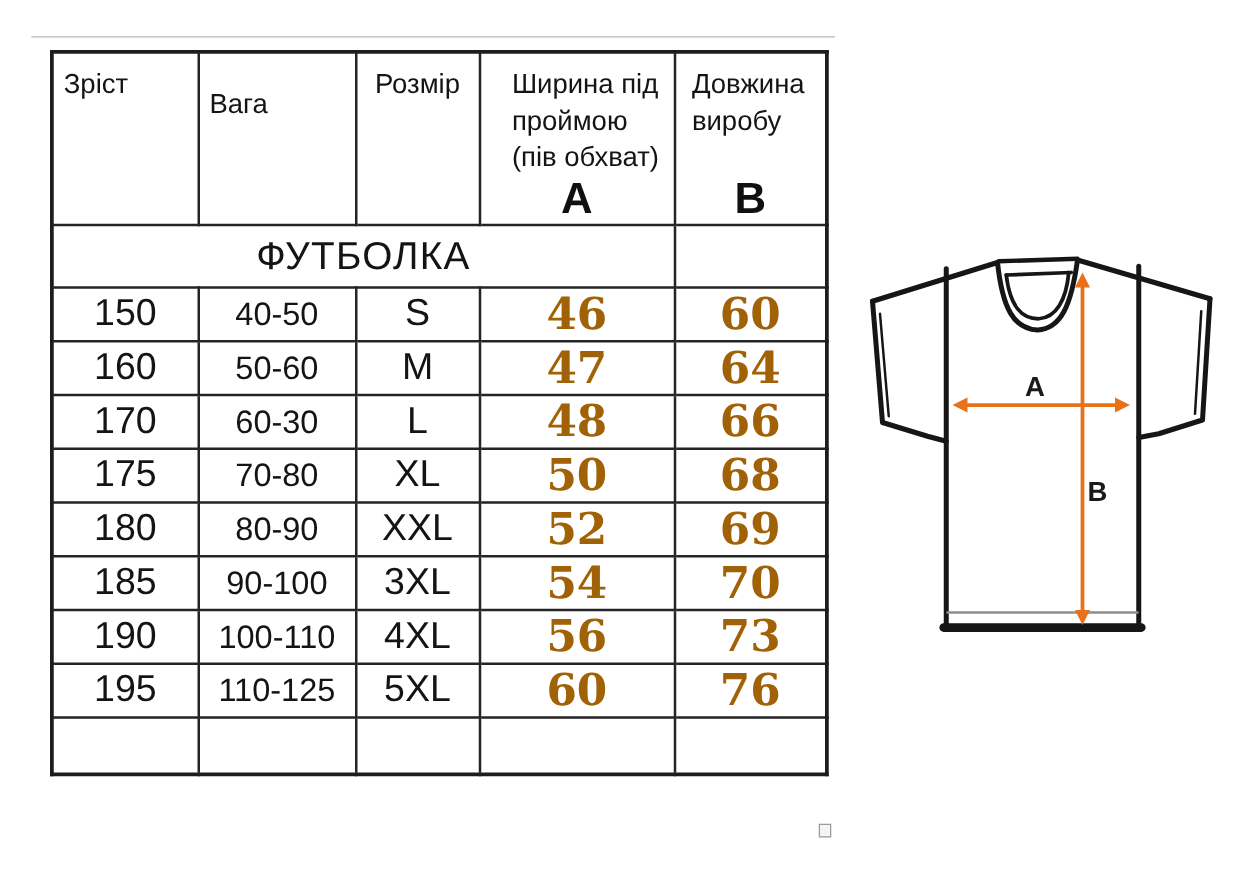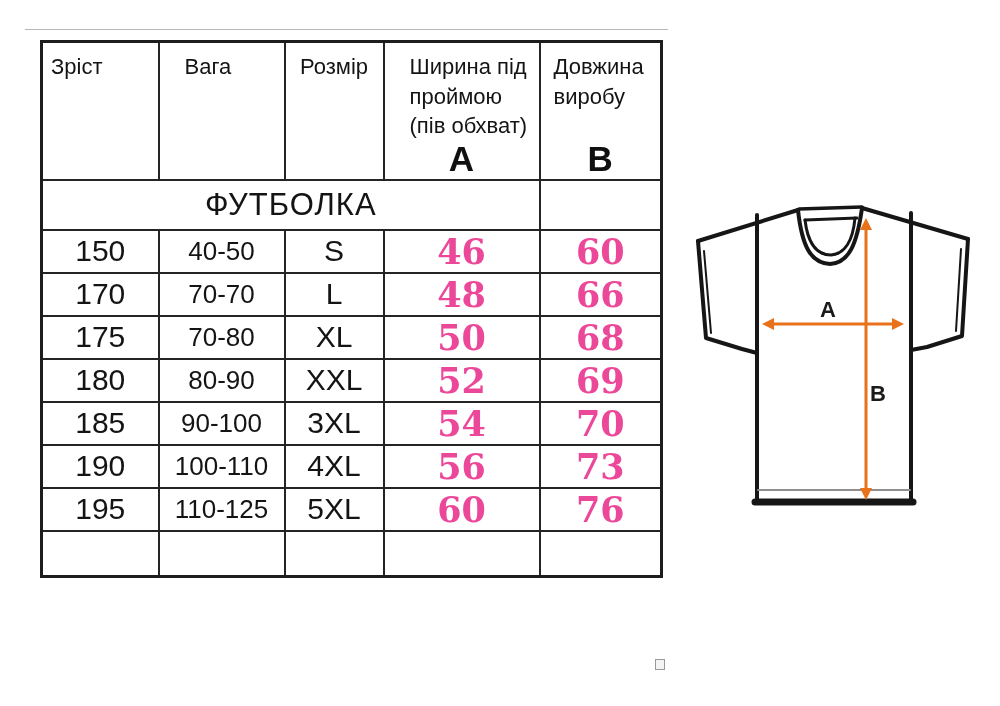--- a/index.html
+++ b/index.html
@@ -19,34 +19,34 @@
   }
   .size-table td { border:2px solid #242424; position:relative; padding:0; text-align:center; vertical-align:middle; overflow:hidden; }
 
   tr.r-header   { height:138px; }
   tr.r-group    { height:50px;  }
   tr.r-data     { height:32px;  }
   tr.r-empty    { height:46px;  }
 
   .size-table td.hdr { vertical-align:top; text-align:left; font-size:22px; line-height:1.35; padding-top:9px; }
   td.hdr .pad1 { padding-left:8px; }
-  td.hdr .pad2 { padding-left:25px; }
+  td.hdr .pad2 { padding-left:8px;margin-top:16px; }
   td.hdr .pad3 { text-align:center; display:block; }
   td.hdr .pad4 { padding-left:25px; }
   td.hdr .pad5 { padding-left:13px; }
   td.hdr .letter {
     position:absolute; bottom:1px; left:0; right:0; text-align:center;
     font-weight:700; font-size:35px; line-height:1.05; color:#101010;
   }
 
   td.cell-group  { font-size:31px; letter-spacing:1px; }
   td.cell-height { font-size:30px; }
   td.cell-weight { font-size:26px; }
   td.cell-size   { font-size:30px; }
-  td.cell-num    { font-family:"DejaVu Serif", serif; font-weight:700; font-size:35px; color:#ec4899; }
+  td.cell-num    { font-family:"DejaVu Serif", serif; font-weight:700; font-size:35px; color:#a16207; }
 
   
   .corner-artifact {
     position:absolute; left:655px; top:659px; width:8px; height:9px;
     border:1px solid #9a9a9a; background:#f4f4f4;
   }
 
   
   .shirt-diagram { position:absolute; left:690px; top:195px; width:290px; height:320px; }
   .shirt-diagram svg { display:block; }
@@ -96,22 +96,29 @@
     </tr>
 
     <tr class="r-data">
       <td class="cell-height">150</td>
       <td class="cell-weight">40-50</td>
       <td class="cell-size">S</td>
       <td class="cell-num">46</td>
       <td class="cell-num">60</td>
     </tr>
     <tr class="r-data">
+      <td class="cell-height">160</td>
+      <td class="cell-weight">50-60</td>
+      <td class="cell-size">M</td>
+      <td class="cell-num">47</td>
+      <td class="cell-num">64</td>
+    </tr>
+    <tr class="r-data">
       <td class="cell-height">170</td>
-      <td class="cell-weight">70-70</td>
+      <td class="cell-weight">60-30</td>
       <td class="cell-size">L</td>
       <td class="cell-num">48</td>
       <td class="cell-num">66</td>
     </tr>
     <tr class="r-data">
       <td class="cell-height">175</td>
       <td class="cell-weight">70-80</td>
       <td class="cell-size">XL</td>
       <td class="cell-num">50</td>
       <td class="cell-num">68</td>

